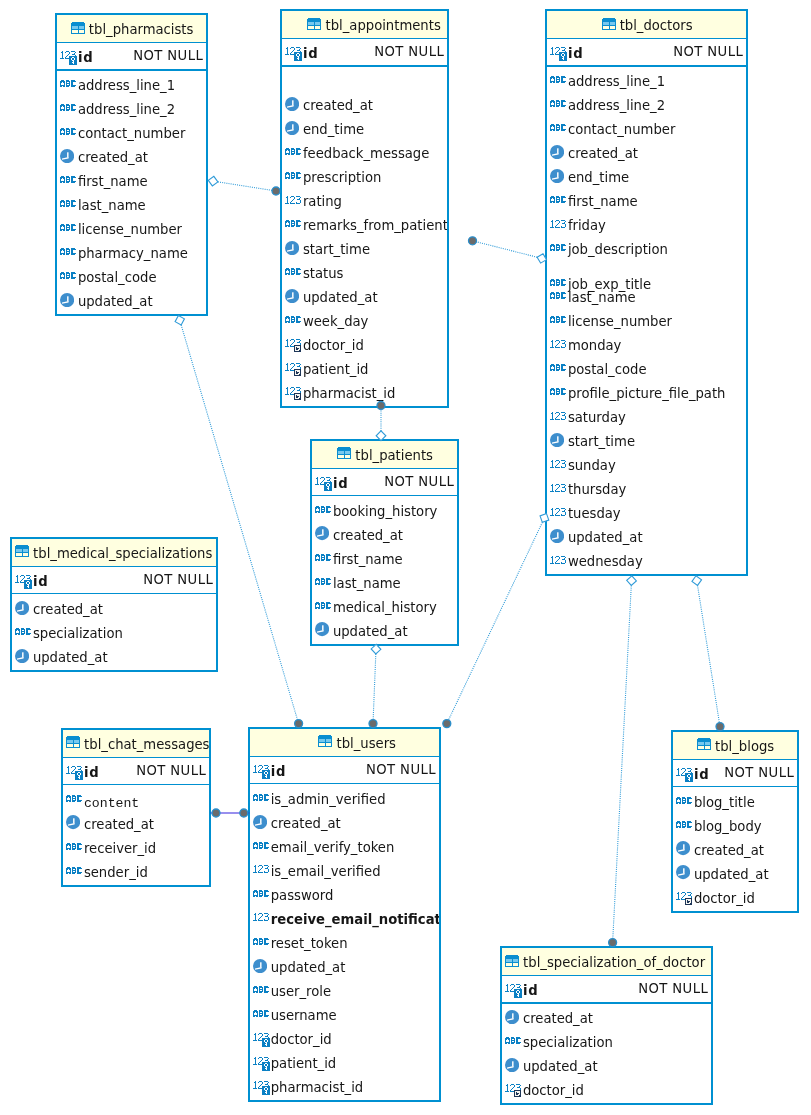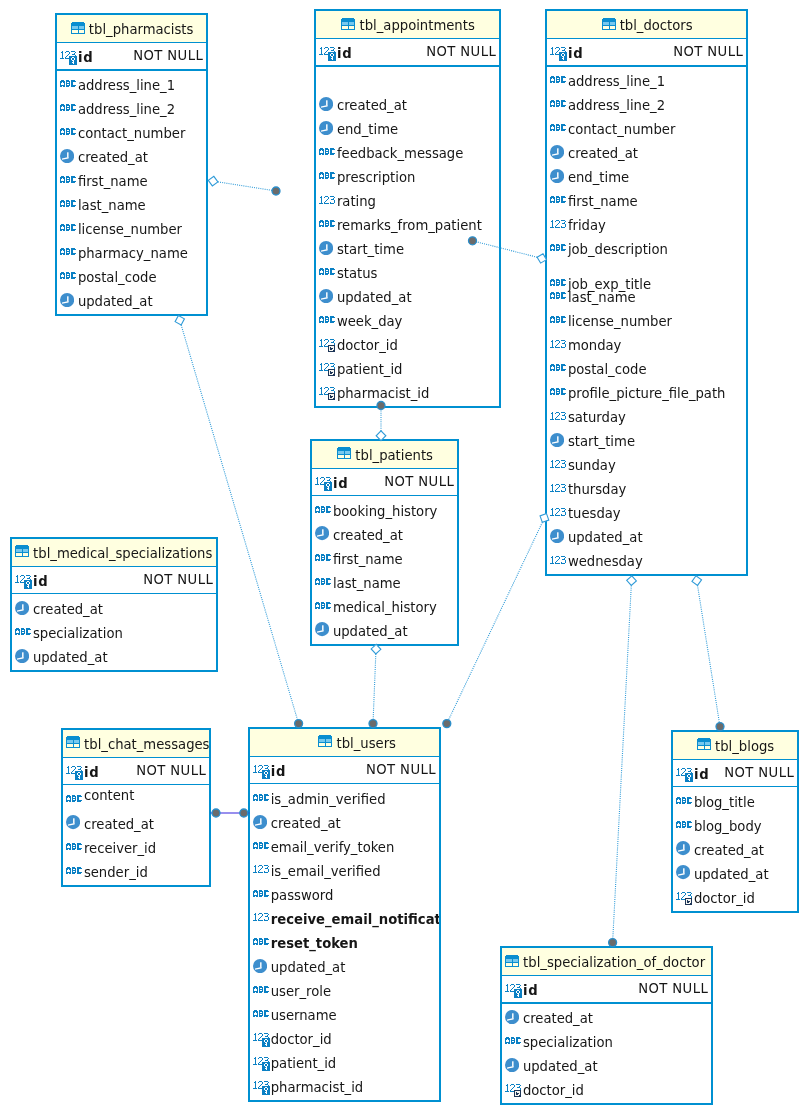--- a/index.html
+++ b/index.html
@@ -370,21 +370,21 @@
       </div>
       <div class="row" style="top: 271.2px; height: 24px;">
         <svg width="14.2" height="14.2" viewBox="0 0 14.2 14.2" class="ico" style="left: 2.9px; top: 6.1px;">
           <circle cx="7.1" cy="7.1" r="7.1" fill="#3d8ecd"></circle>
           <rect x="7.1" y="3.3" width="1.45" height="5.2" fill="#ffffff"></rect>
           <path d="M8.55 8.1 L8.55 9.5 L2.0 10.8 L2.0 9.4 Z" fill="#ffffff"></path>
         </svg>
         <span class="lbl" style="left: 20.9px; top: 8.7px;">updated_at</span>
       </div>
     </div>
-    <div class="tbl" style="left: 280px; top: 9.4px; width: 187px; height: 398.8px; margin-left: 34px;">
+    <div class="tbl" style="left: 280px; top: 9.4px; width: 169px; height: 398.8px;">
       <div class="tbl-head" style="height: 27.6px;">
         <svg width="14" height="12" viewBox="0 0 14 12" class="ico" shape-rendering="crispEdges" style="left: 25.425px; top: 6.2px;">
           <rect x="1" y="0" width="12" height="1" fill="#0a8ed0"></rect>
           <rect x="0" y="1" width="14" height="1" fill="#0a8ed0"></rect>
           <rect x="0" y="2" width="14" height="1" fill="#0a8ed0"></rect>
           <rect x="0" y="3" width="14" height="1" fill="#0a8ed0"></rect>
           <rect x="0" y="4" width="1" height="1" fill="#0a8ed0"></rect>
           <rect x="1" y="4" width="6" height="1" fill="#76c8ee"></rect>
           <rect x="7" y="4" width="1" height="1" fill="#0a8ed0"></rect>
           <rect x="8" y="4" width="5" height="1" fill="#76c8ee"></rect>
@@ -1888,21 +1888,21 @@
           <rect x="9" y="4" width="1" height="1" fill="#0a80c4"></rect>
           <rect x="11" y="4" width="2" height="1" fill="#0a80c4"></rect>
           <rect x="0" y="5" width="5" height="1" fill="#0a80c4"></rect>
           <rect x="6" y="5" width="4" height="1" fill="#0a80c4"></rect>
           <rect x="11" y="5" width="5" height="1" fill="#0a80c4"></rect>
           <rect x="0" y="6" width="2" height="1" fill="#0a80c4"></rect>
           <rect x="3" y="6" width="2" height="1" fill="#0a80c4"></rect>
           <rect x="6" y="6" width="3" height="1" fill="#0a80c4"></rect>
           <rect x="11" y="6" width="4" height="1" fill="#0a80c4"></rect>
         </svg>
-        <span class="lbl" style="left: 20.9px; top: 4px;">content</span>
+        <span class="lbl" style="left: 20.9px; top: 12px; font-family: Liberation Mono, monospace;">content</span>
       </div>
       <div class="row" style="top: 79.2px; height: 24px;">
         <svg width="14.2" height="14.2" viewBox="0 0 14.2 14.2" class="ico" style="left: 2.9px; top: 6.1px;">
           <circle cx="7.1" cy="7.1" r="7.1" fill="#3d8ecd"></circle>
           <rect x="7.1" y="3.3" width="1.45" height="5.2" fill="#ffffff"></rect>
           <path d="M8.55 8.1 L8.55 9.5 L2.0 10.8 L2.0 9.4 Z" fill="#ffffff"></path>
         </svg>
         <span class="lbl" style="left: 20.9px; top: 8.7px;">created_at</span>
       </div>
       <div class="row" style="top: 103.2px; height: 24px;">
@@ -2208,21 +2208,21 @@
           <rect x="14" y="2" width="1" height="1" fill="#0a80c4"></rect>
           <rect x="12" y="3" width="3" height="1" fill="#0a80c4"></rect>
           <rect x="15" y="4" width="1" height="1" fill="#0a80c4"></rect>
           <rect x="15" y="5" width="1" height="1" fill="#0a80c4"></rect>
           <rect x="11" y="6" width="1" height="1" fill="#0a80c4"></rect>
           <rect x="15" y="6" width="1" height="1" fill="#0a80c4"></rect>
           <rect x="11" y="7" width="4" height="1" fill="#0a80c4"></rect>
         </svg>
         <span class="lbl" style="left: 20.9px; top: 8.7px; font-weight: bold;">receive_email_notification</span>
       </div>
-      <div class="row" style="top: 199.2px; height: 24px; font-weight: bold;">
+      <div class="row" style="top: 199.2px; height: 24px;">
         <svg width="16" height="7" viewBox="0 0 16 7" class="ico" shape-rendering="crispEdges" style="left: 2.9px; top: 9.7px;">
           <rect x="1" y="0" width="3" height="1" fill="#0a80c4"></rect>
           <rect x="6" y="0" width="3" height="1" fill="#0a80c4"></rect>
           <rect x="11" y="0" width="4" height="1" fill="#0a80c4"></rect>
           <rect x="0" y="1" width="5" height="1" fill="#0a80c4"></rect>
           <rect x="6" y="1" width="4" height="1" fill="#0a80c4"></rect>
           <rect x="11" y="1" width="5" height="1" fill="#0a80c4"></rect>
           <rect x="0" y="2" width="2" height="1" fill="#0a80c4"></rect>
           <rect x="3" y="2" width="2" height="1" fill="#0a80c4"></rect>
           <rect x="6" y="2" width="1" height="1" fill="#0a80c4"></rect>

